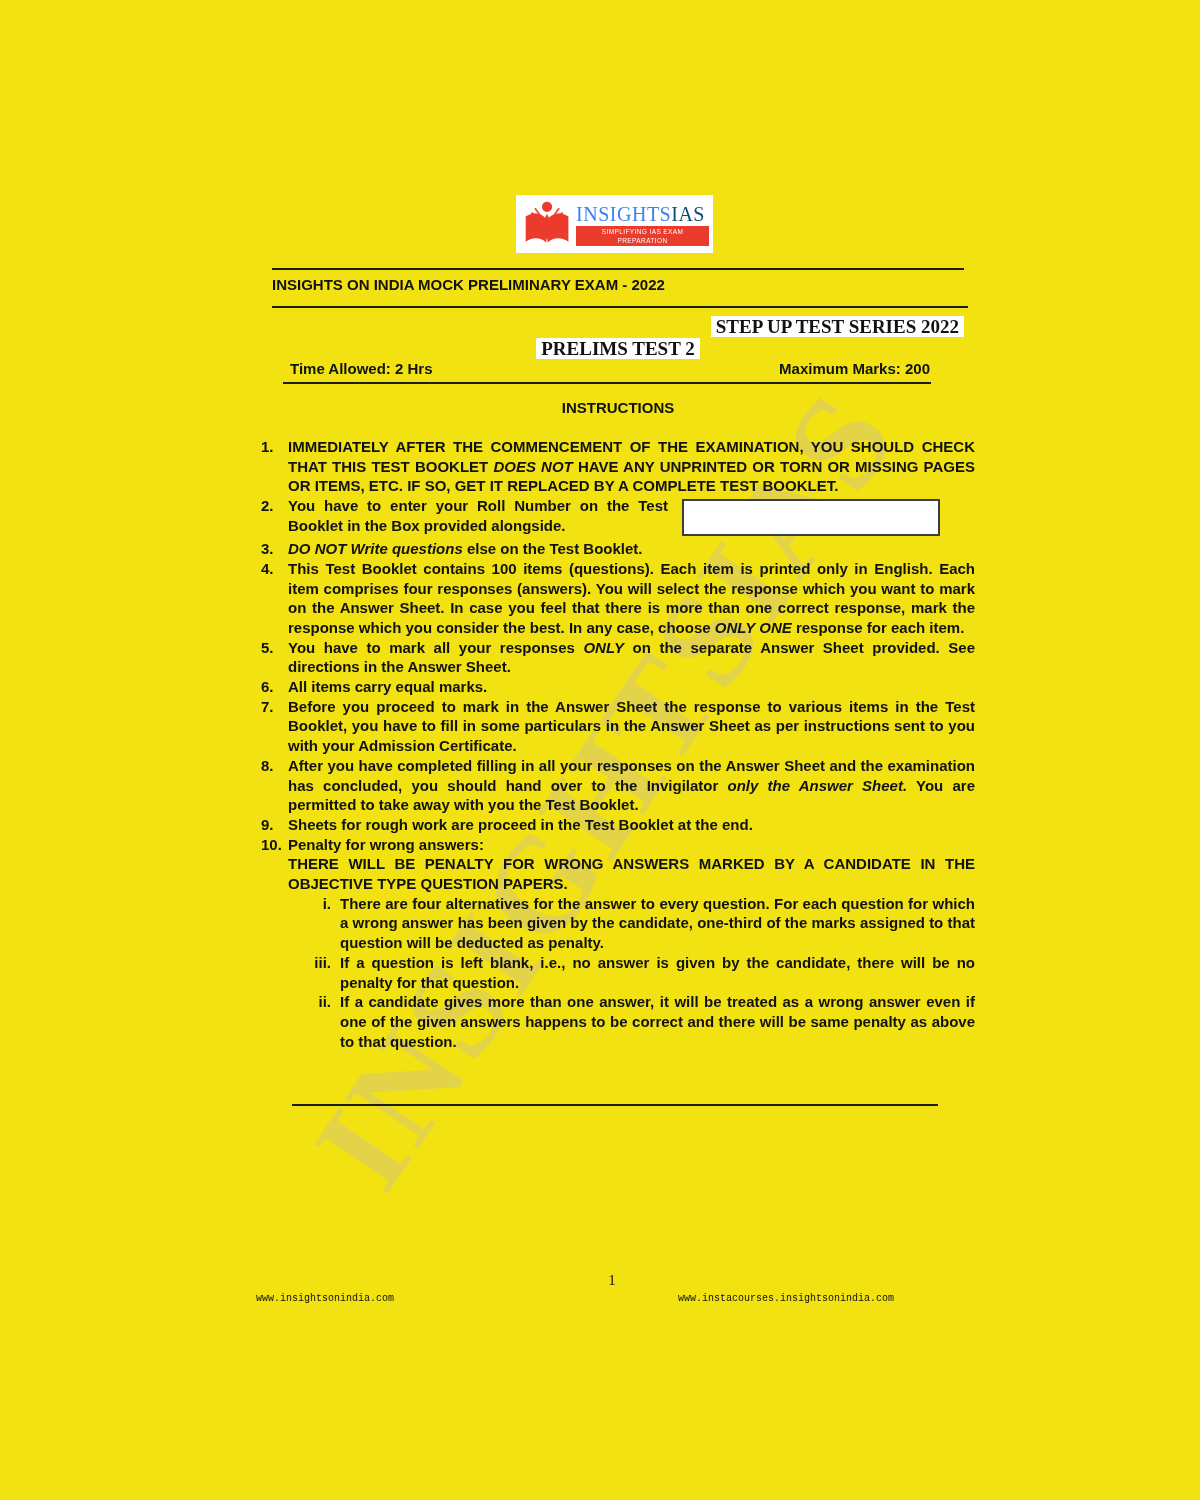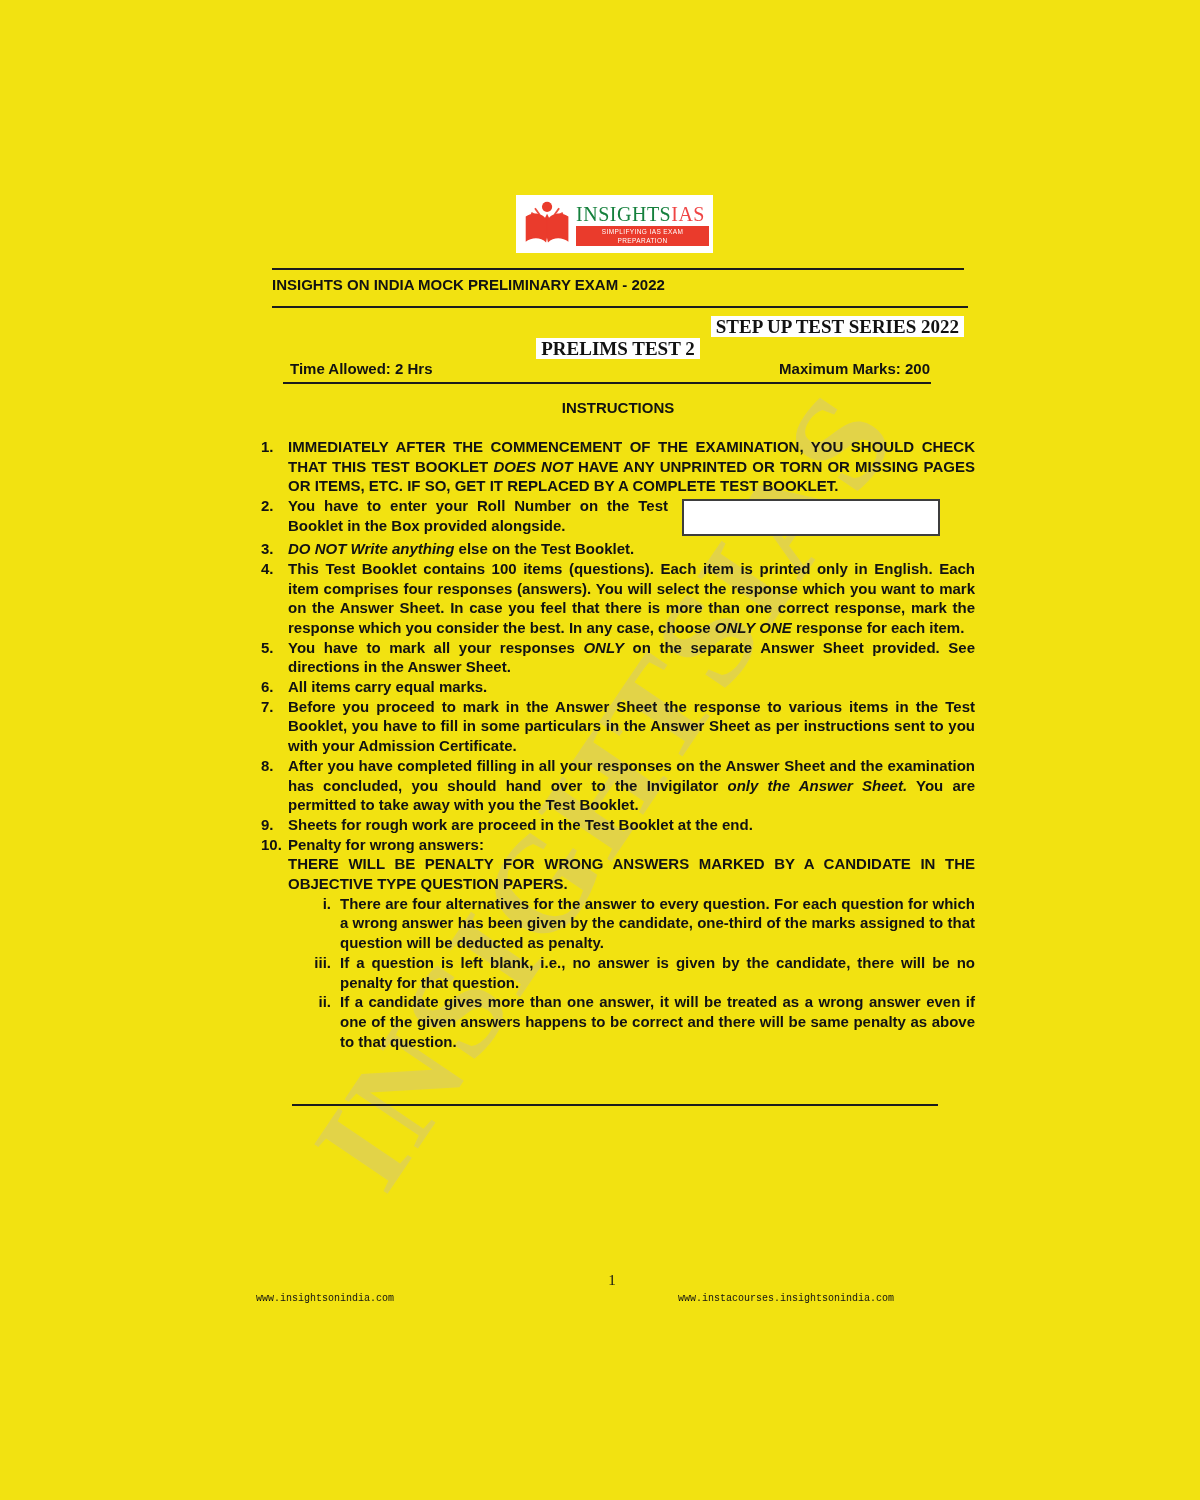--- a/index.html
+++ b/index.html
@@ -18,22 +18,22 @@
   }
   .layer{position:absolute;left:0;top:0;width:1200px;height:1500px;z-index:1;}
   
   #logo{
     position:absolute;left:516px;top:195px;width:197px;height:58px;
     background:#ffffff;display:flex;align-items:center;box-sizing:border-box;
     padding:2px 4px 2px 6px;
   }
   #logo .txtcol{display:flex;flex-direction:column;margin-left:4px;}
   .logo-name{font-family:"Liberation Serif",serif;font-size:20px;line-height:22px;letter-spacing:0.5px;}
-  .logo-name .g{color:#15803d;}
-  .logo-name .r{color:#ef4444;}
+  .logo-name .g{color:#3b82f6;}
+  .logo-name .r{color:#0c4a6e;}
   .logo-tag{
     background:#EA3B2C;color:#fff;font-size:6.5px;line-height:9px;
     padding:1px 2px;text-align:center;letter-spacing:0.4px;margin-top:1px;
   }
   
   .hline{position:absolute;height:2px;background:#1c1c1c;}
   
   #header-title{
     position:absolute;left:272px;top:276px;width:692px;
     font-weight:bold;font-size:15px;
@@ -120,21 +120,21 @@
       <div class="item">
         <div class="num">1.</div>
         <div class="content"><span>IMMEDIATELY AFTER THE COMMENCEMENT OF THE EXAMINATION, YOU SHOULD CHECK THAT THIS TEST BOOKLET </span><span class="it">DOES NOT</span><span> HAVE ANY UNPRINTED OR TORN OR MISSING PAGES OR ITEMS, ETC. IF SO, GET IT REPLACED BY A COMPLETE TEST BOOKLET.</span></div>
       </div>
       <div class="item">
         <div class="num">2.</div>
         <div class="content"><div class="roll-box"></div><span>You have to enter your Roll Number on the Test Booklet in the Box provided alongside.</span></div>
       </div>
       <div class="item">
         <div class="num">3.</div>
-        <div class="content"><span class="it">DO NOT Write anything</span><span> else on the Test Booklet.</span></div>
+        <div class="content"><span class="it">DO NOT Write questions</span><span> else on the Test Booklet.</span></div>
       </div>
       <div class="item">
         <div class="num">4.</div>
         <div class="content"><span>This Test Booklet contains 100 items (questions). Each item is printed only in English. Each item comprises four responses (answers). You will select the response which you want to mark on the Answer Sheet. In case you feel that there is more than one correct response, mark the response which you consider the best. In any case, choose </span><span class="it">ONLY ONE</span><span> response for each item.</span></div>
       </div>
       <div class="item">
         <div class="num">5.</div>
         <div class="content"><span>You have to mark all your responses </span><span class="it">ONLY</span><span> on the separate Answer Sheet provided.  See directions in the Answer Sheet.</span></div>
       </div>
       <div class="item">

